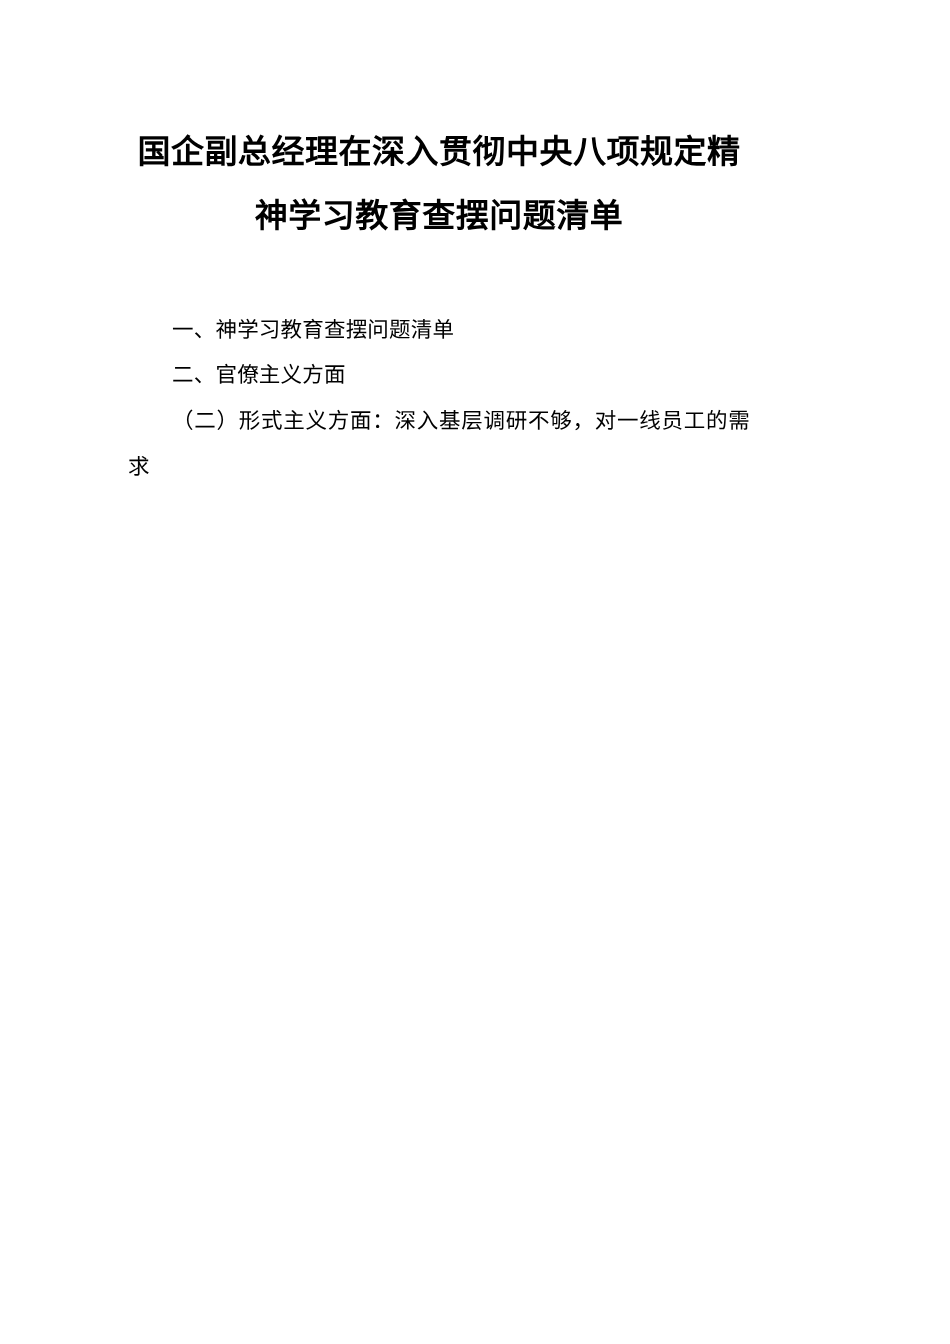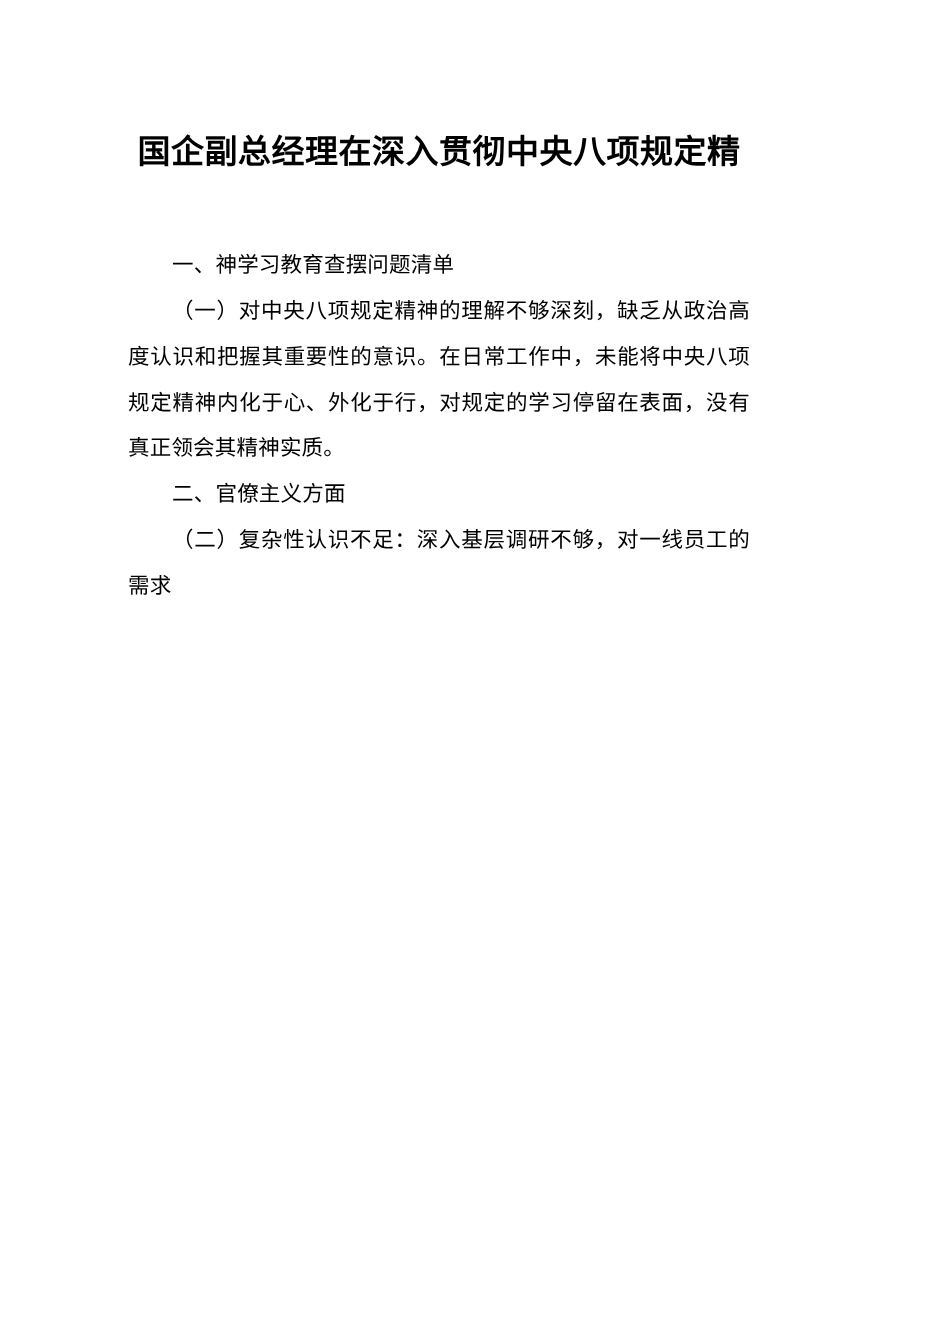--- a/index.html
+++ b/index.html
@@ -54,24 +54,24 @@
     letter-spacing: 0.2px;
   }
 </style>
 </head>
 <body>
 
 <div class="page">
 
   <h1 class="doc-title">
     <div>国企副总经理在深入贯彻中央八项规定精</div>
+    <div>神学习教育查摆问题清单</div>
   </h1>
 
   <div class="body-block">
 
     <p class="heading">一、神学习教育查摆问题清单</p>
-    <p class="para indent">（一）对中央八项规定精神的理解不够深刻，缺乏从政治高度认识和把握其重要性的意识。在日常工作中，未能将中央八项规定精神内化于心、外化于行，对规定的学习停留在表面，没有真正领会其精神实质。</p>
 
     <p class="heading">二、官僚主义方面</p>
-    <p class="para indent">（二）复杂性认识不足：深入基层调研不够，对一线员工的需求</p>
+    <p class="para indent">（二）形式主义方面：深入基层调研不够，对一线员工的需求</p>
 
   </div>
 </div>
 
 </body></html>

